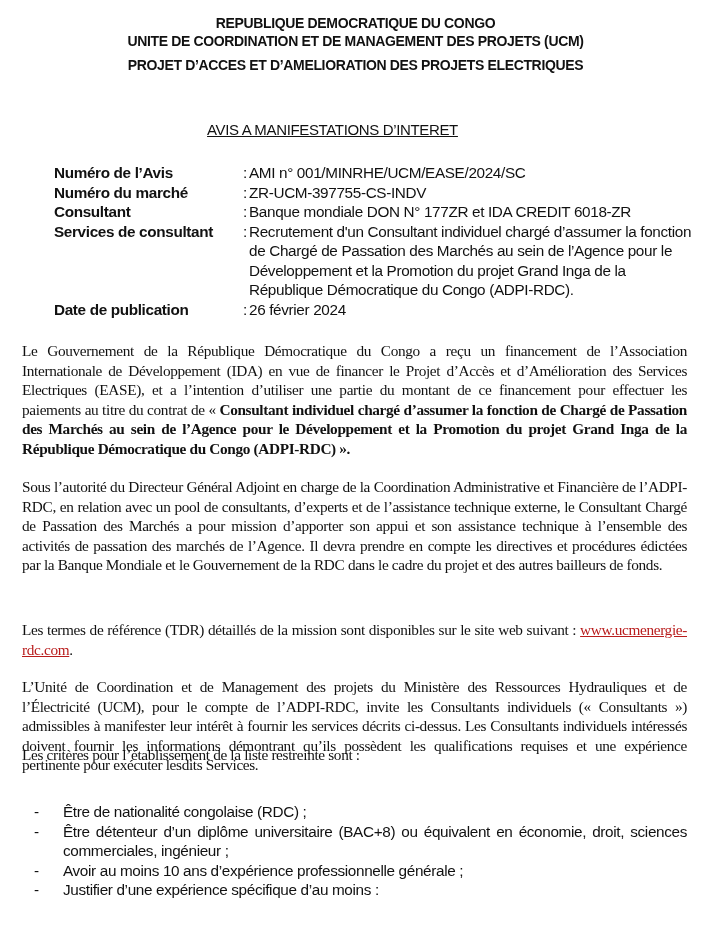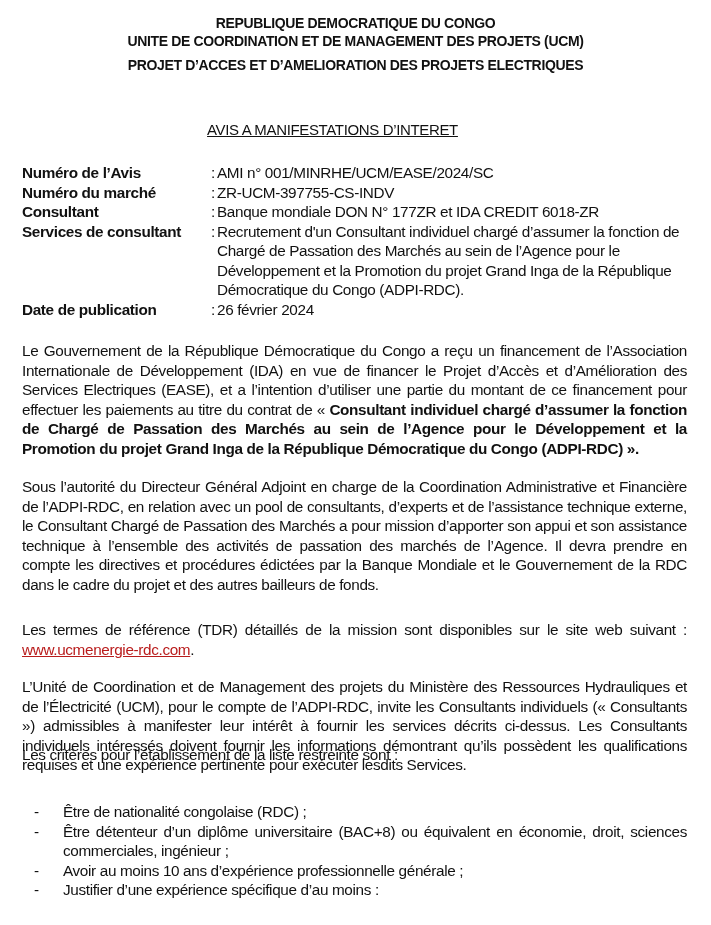--- a/index.html
+++ b/index.html
@@ -16,27 +16,27 @@
       text-align: center; font-weight: bold; font-size: 14px; line-height: 18px;
     }
     .header .gap { height: 6px; }
     .title {
       position: absolute; left: 0; top: 121px; width: 637px;
       text-align: center; font-weight: normal; font-size: 15px;
       text-decoration: underline;
       margin-left: 14px;
     }
     .meta { position: absolute; left: 22px; top: 163px; width: 672px; }
-    .meta-row { display: flex; line-height: 19.5px; }
+    .meta-row { display: flex; line-height: 19.5px; margin-left: 32px; }
     .meta-label { width: 189px; font-weight: bold; flex: none; }
     .meta-value { flex: 1; display: flex; }
     .meta-value .colon { flex: none; width: 6px; }
     .para {
       position: absolute; left: 22px; width: 665px;
-      text-align: justify; line-height: 19.5px;
+      text-align: justify; line-height: 19.5px; font-family: Liberation Serif, serif;
     }
     .para b { font-weight: bold; }
     a.link { color: #b91c1c; text-decoration: underline; }
     .list { position: absolute; left: 22px; top: 802px; width: 665px; line-height: 19.5px; }
     .list ul { list-style: none; margin: 0; padding: 0; }
     .list li { display: flex; text-align: justify; }
     .list li .dash { flex: none; width: 23px; padding-left: 12px; }
     .list li .txt { flex: 1; padding-left: 6px; }
   </style>
 </head>

